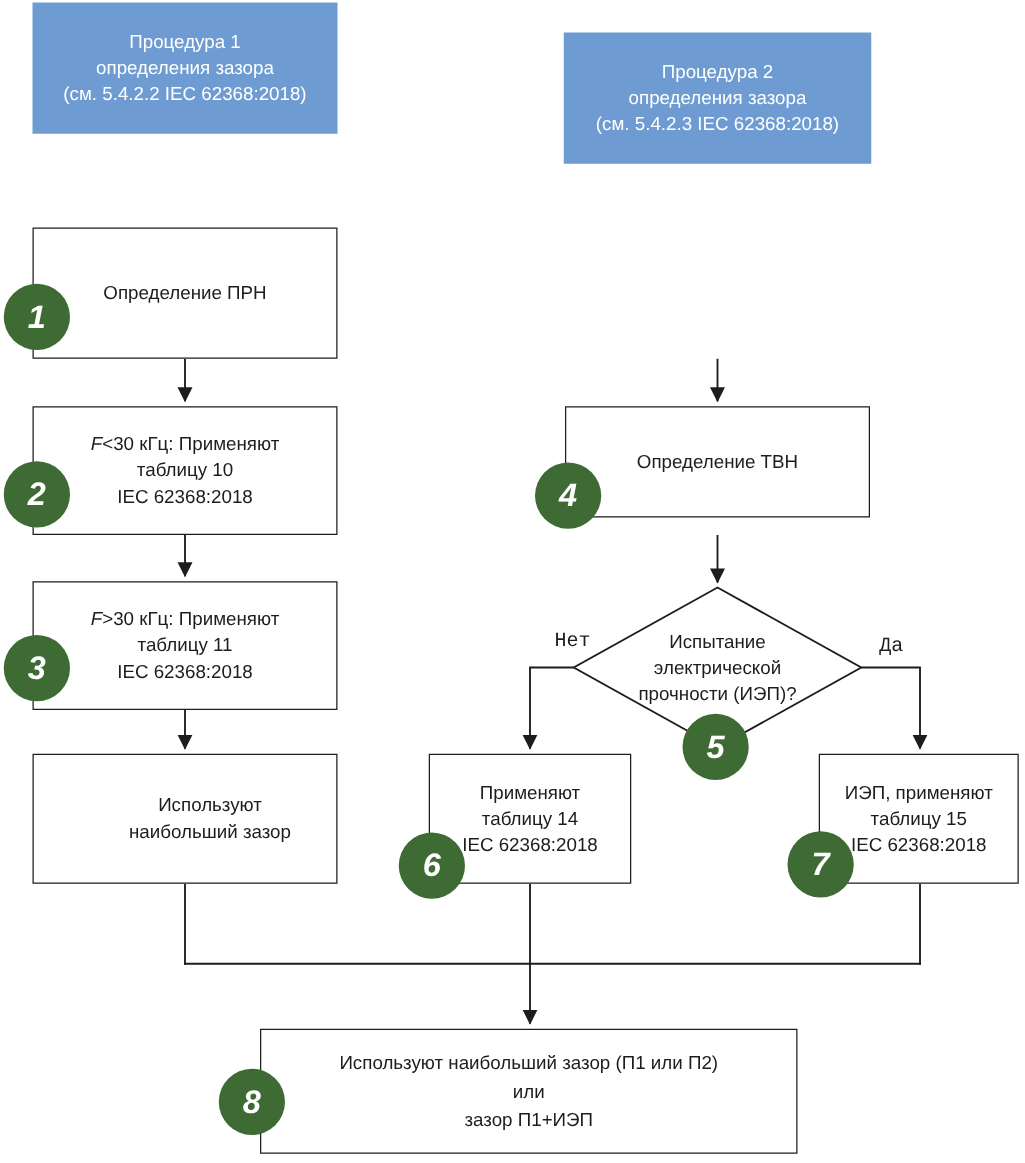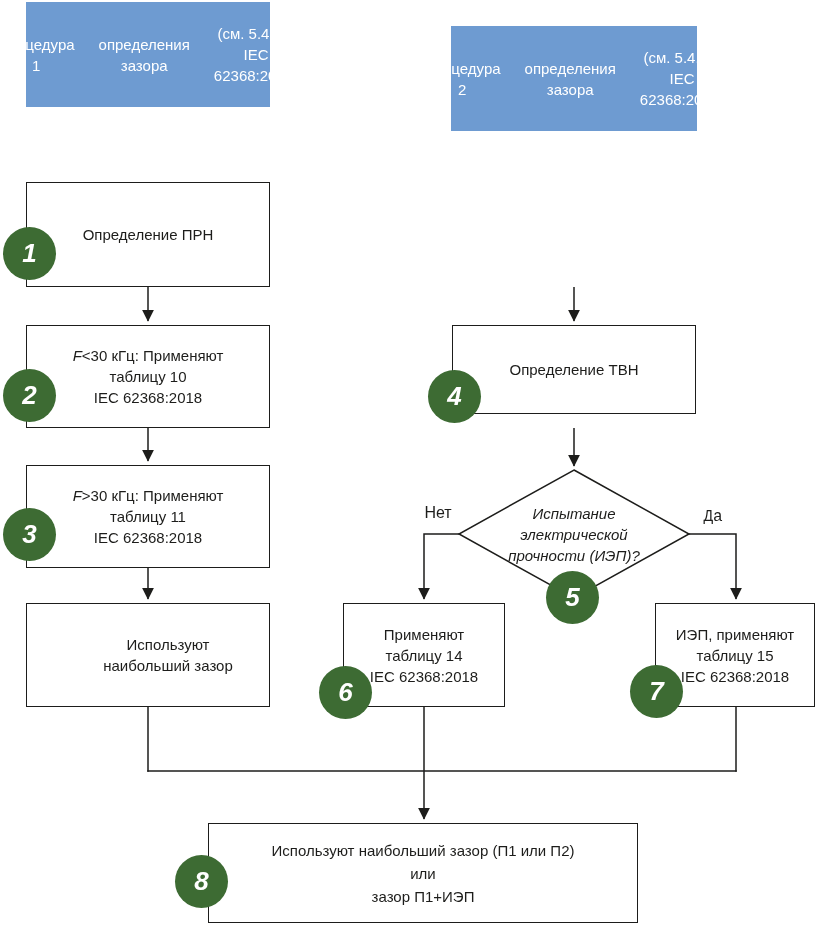--- a/index.html
+++ b/index.html
@@ -2,22 +2,22 @@
 <html><head>
 <meta charset="utf-8">
 <style>
   html,body{margin:0;padding:0;background:#ffffff;}
   body{font-family:"Liberation Sans", sans-serif; color:#1d1d1b;}
   .canvas{position:relative;width:820px;height:930px;background:#ffffff;overflow:hidden;}
   .wires{position:absolute;left:0;top:0;z-index:0;}
   .hdr{
     position:absolute;z-index:1;
     background:#6e9bd1;color:#ffffff;
-    display:flex;flex-direction:row;justify-content:center;align-items:center;
-    text-align:center;font-size:15px;line-height:21px;gap:24px;
+    display:flex;flex-direction:column;justify-content:center;align-items:center;
+    text-align:center;font-size:15px;line-height:21px;
   }
   .box{
     position:absolute;z-index:1;background:#ffffff;
     border:1.5px solid #1d1d1b;box-sizing:border-box;
     display:flex;flex-direction:column;justify-content:center;align-items:center;
     text-align:center;font-size:15px;line-height:21px;
   }
   .diamond-label{
     position:absolute;z-index:2;width:220px;
     text-align:center;font-size:15px;line-height:21px;
@@ -91,27 +91,27 @@
   <div class="box" style="left:26px;top:603px;width:244px;height:104px;padding-left:40px;">
     <div>Используют</div>
     <div>наибольший зазор</div>
   </div>
 
 
   <div class="box" style="left:452px;top:325px;width:244px;height:89px;">
     <div>Определение ТВН</div>
   </div>
 
-  <div class="diamond-label" style="left:464px;top:503px;font-style:italic;">
+  <div class="diamond-label" style="left:464px;top:503px;">
     <div>Испытание</div>
     <div>электрической</div>
     <div>прочности (ИЭП)?</div>
   </div>
 
-  <div class="branch-label" style="left:408px;top:504px;">Нет</div>
+  <div class="branch-label" style="left:428px;top:504px;font-family:Liberation Mono, monospace;">Нет</div>
   <div class="branch-label" style="left:683px;top:508px;font-family:Liberation Mono, monospace;">Да</div>
 
   <div class="box" style="left:343px;top:603px;width:162px;height:104px;">
     <div>Применяют</div>
     <div>таблицу 14</div>
     <div>IEC 62368:2018</div>
   </div>
 
   <div class="box" style="left:655px;top:603px;width:160px;height:104px;">
     <div>ИЭП, применяют</div>

